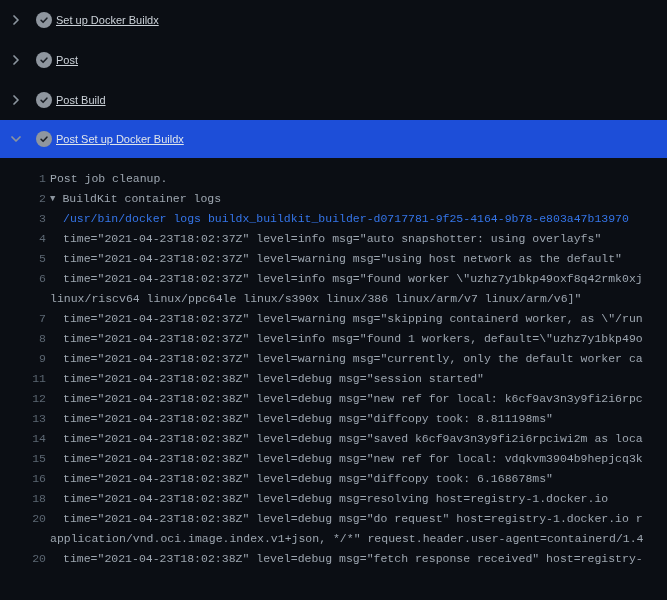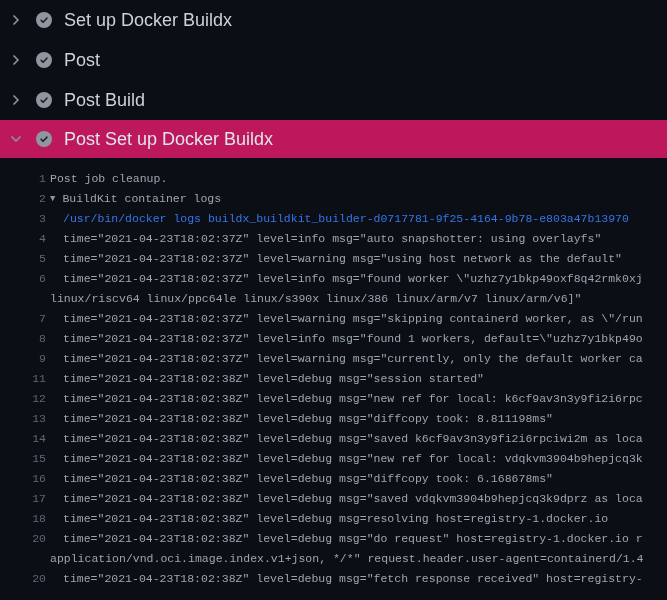--- a/index.html
+++ b/index.html
@@ -12,41 +12,42 @@
 
   
   .step {
     display: flex;
     align-items: center;
     height: 40px;
     padding-left: 8px;
     cursor: pointer;
   }
   .step.expanded {
-    background: #be185d;
+    background: #1d4ed8;
     height: 38px;
   }
   .chev {
     width: 16px; height: 16px;
     display: flex; align-items: center; justify-content: center;
     flex: none;
   }
   .chev svg { display: block; }
   .step.expanded .chev svg { transform: rotate(90deg); }
   .status {
     width: 16px; height: 16px;
     margin-left: 12px;
     flex: none;
   }
   .status svg { display: block; }
   .step-title {
-    margin-left: 12px;
-    font-size: 18px;
+    margin-left: 4px;
+    font-size: 11px;
     color: #ccd2d9;
     white-space: nowrap;
+    text-decoration: underline;
   }
   .step.expanded .step-title { color: #dfe5eb; }
 
   
   .log {
     padding-top: 11px;
     font-family: "Liberation Mono", "DejaVu Sans Mono", monospace;
     font-size: 11.5px;
     line-height: 20px;
   }
@@ -219,24 +220,20 @@
   <div class="log-line">
     <span class="ln">15</span>
     <span class="lt indent">time="2021-04-23T18:02:38Z" level=debug msg="new ref for local: vdqkvm3904b9hepjcq3k</span>
   </div>
 
   <div class="log-line">
     <span class="ln">16</span>
     <span class="lt indent">time="2021-04-23T18:02:38Z" level=debug msg="diffcopy took: 6.168678ms"</span>
   </div>
 
-  <div class="log-line">
-    <span class="ln">17</span>
-    <span class="lt indent">time="2021-04-23T18:02:38Z" level=debug msg="saved vdqkvm3904b9hepjcq3k9dprz as loca</span>
-  </div>
 
   <div class="log-line">
     <span class="ln">18</span>
     <span class="lt indent">time="2021-04-23T18:02:38Z" level=debug msg=resolving host=registry-1.docker.io</span>
   </div>
 
   <div class="log-line">
     <span class="ln">20</span>
     <span class="lt indent">time="2021-04-23T18:02:38Z" level=debug msg="do request" host=registry-1.docker.io r
 application/vnd.oci.image.index.v1+json, */*" request.header.user-agent=containerd/1.4</span>

